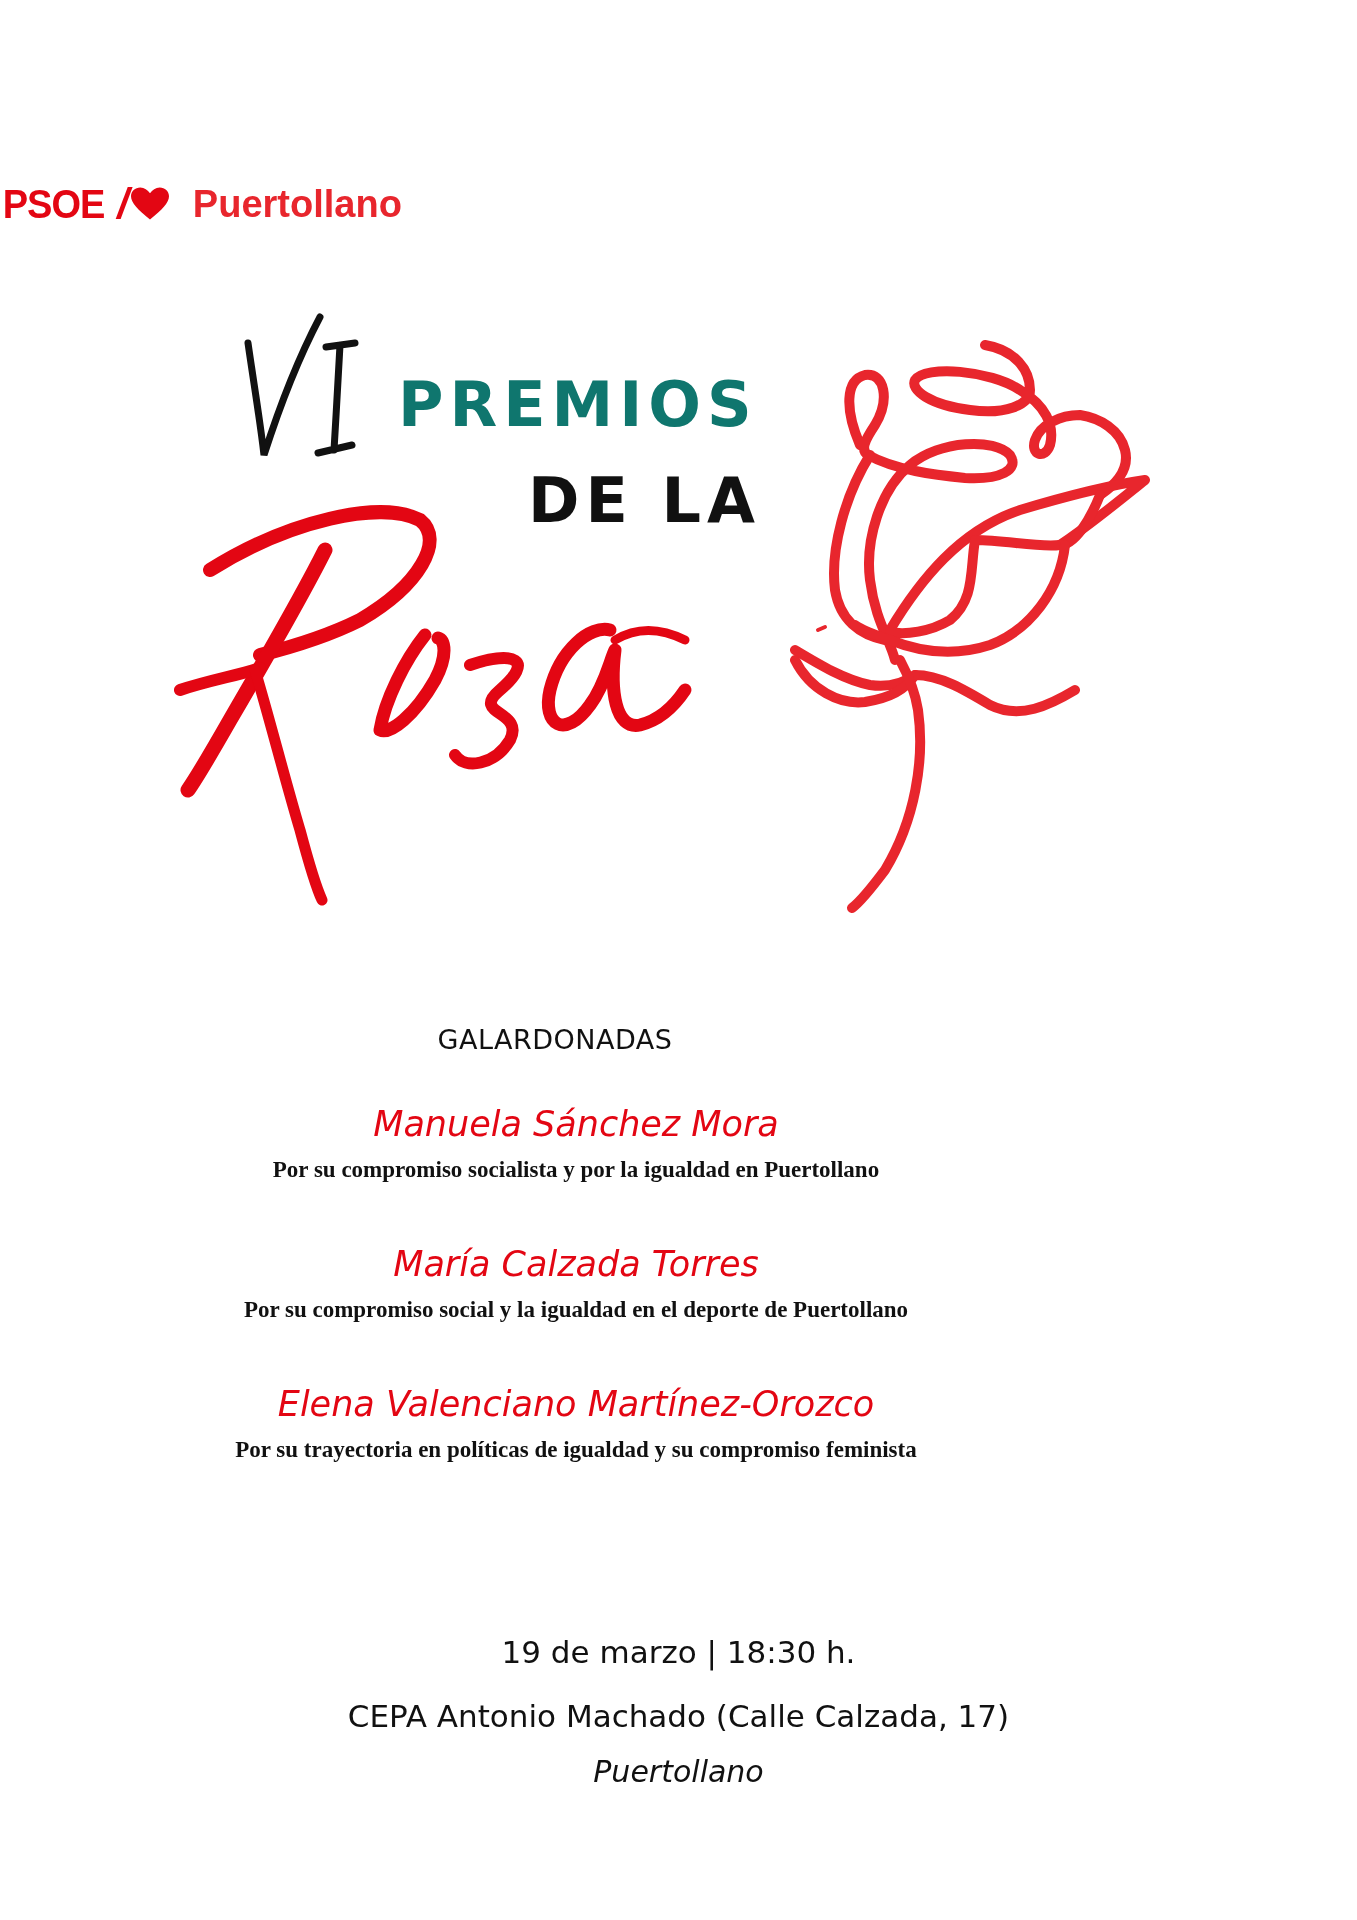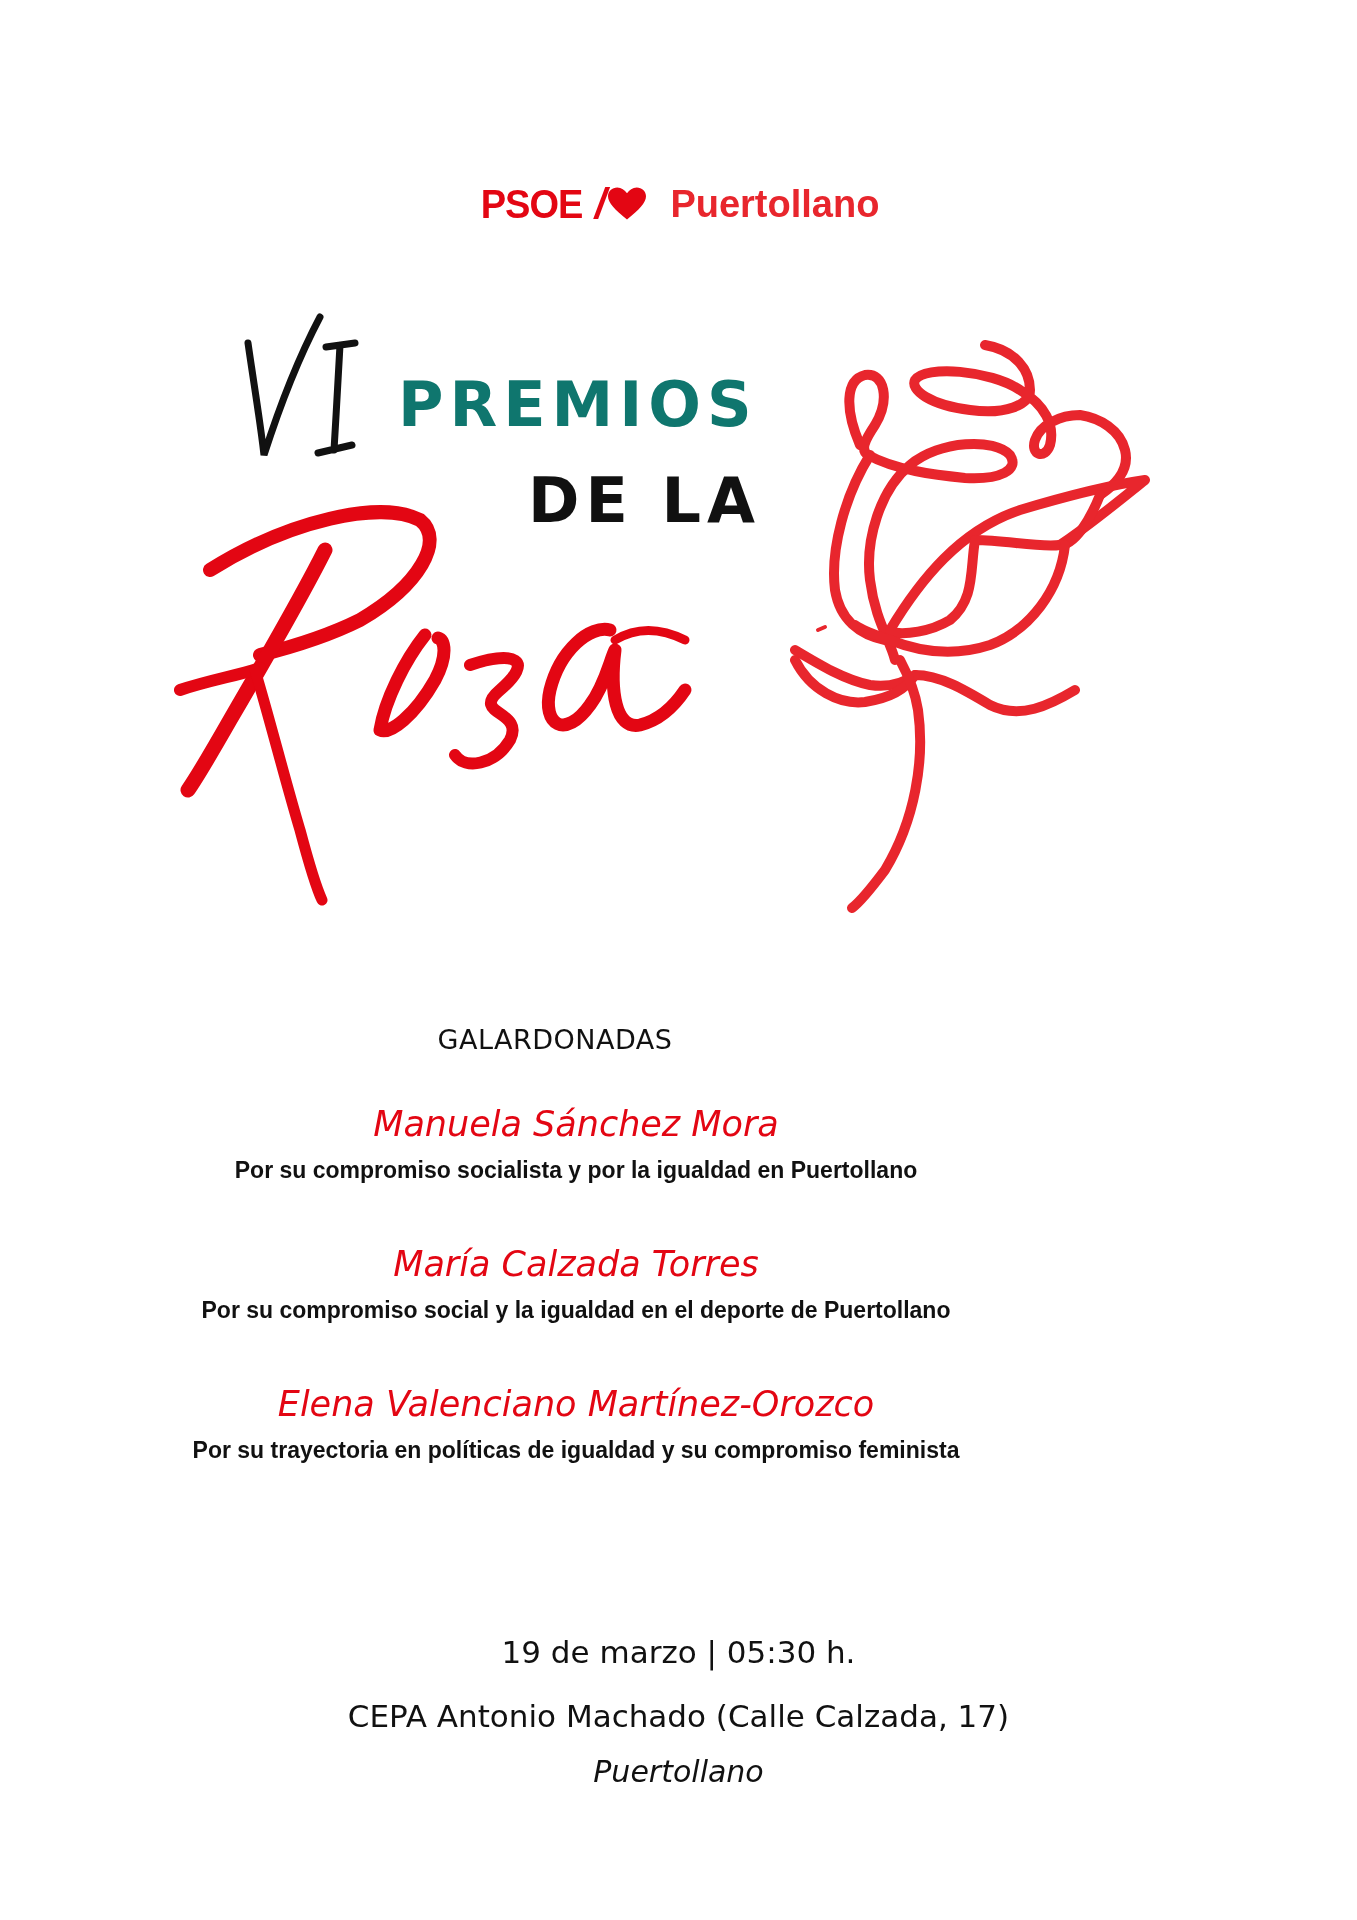--- a/index.html
+++ b/index.html
@@ -1,35 +1,35 @@
 <!DOCTYPE html>
 <html><head>
 <meta charset="utf-8">
 <style>
   html, body { margin: 0; padding: 0; background: #ffffff; }
   body { width: 1357px; height: 1920px; position: relative; overflow: hidden; font-family: "Liberation Sans", sans-serif; }
 
-  .header { position: absolute; top: 180px; left: 0; width: 1357px; text-align: center; }
+  .header { position: absolute; top: 180px; left: 0; width: 1357px; text-align: left; }
   .brand { display: inline-flex; align-items: center; gap: 0; color: #e30613; font-weight: bold; }
   .brand .psoe { font-family: "Liberation Sans", sans-serif; font-size: 40px; letter-spacing: -1px; font-weight: 900; transform: scaleX(0.95); }
   .brand .slash { font-size: 42px; font-weight: 900; margin: 0 2px 0 10px; font-style: italic; }
   .brand .heart { width: 38px; height: 34px; margin-right: 24px; }
   .brand .city { font-size: 38px; font-weight: bold; color: #e8262d; }
 
   .title-vi { position: absolute; left: 240px; top: 305px; width: 130px; height: 160px; }
   .title-premios { position: absolute; left: 398px; top: 374px; font-size: 62px; font-weight: bold; letter-spacing: 6px; color: #0f766e; font-family: "DejaVu Sans", sans-serif; line-height: 1; }
   .title-dela { position: absolute; left: 528px; top: 470px; font-size: 62px; font-weight: bold; letter-spacing: 6px; color: #111; font-family: "DejaVu Sans", sans-serif; line-height: 1; }
   .title-rosa { position: absolute; left: 170px; top: 490px; width: 600px; height: 420px; }
   .rose { position: absolute; left: 790px; top: 330px; width: 380px; height: 590px; }
 
   .awards { position: absolute; top: 1022px; left: 0; width: 1110px; text-align: center; }
   .awards-heading { font-family: "DejaVu Sans", sans-serif; font-size: 27px; color: #111; letter-spacing: 0.5px; margin: 0 0 42px 0; line-height: 36px; }
   .award { margin-bottom: 52px; padding-left: 42px; }
   .award-name { font-family: "DejaVu Sans", sans-serif; font-style: italic; font-size: 35px; color: #e30613; line-height: 48px; }
-  .award-desc { font-family: Liberation Sans, sans-serif; font-weight: bold; font-size: 23px; color: #111; line-height: 36px; margin-top: 4px; }
+  .award-desc { font-family: Liberation Serif, serif; font-weight: bold; font-size: 23px; color: #111; line-height: 36px; margin-top: 4px; }
 
   .event { position: absolute; top: 1630px; left: 0; width: 1357px; text-align: center; font-family: "DejaVu Sans", sans-serif; color: #111; }
   .event-date { font-size: 31px; line-height: 44px; }
   .event-venue { font-size: 31px; line-height: 44px; margin-top: 20px; }
   .event-city { font-size: 30px; font-style: italic; line-height: 44px; margin-top: 12px; }
 </style>
 </head>
 <body>
 
 <div class="header">
@@ -89,16 +89,16 @@
     <div class="award-name">María Calzada Torres</div>
     <div class="award-desc">Por su compromiso social y la igualdad en el deporte de Puertollano</div>
   </div>
   <div class="award">
     <div class="award-name">Elena Valenciano Martínez-Orozco</div>
     <div class="award-desc">Por su trayectoria en políticas de igualdad y su compromiso feminista</div>
   </div>
 </div>
 
 <div class="event">
-  <div class="event-date">19 de marzo | 05:30 h.</div>
+  <div class="event-date">19 de marzo | 18:30 h.</div>
   <div class="event-venue">CEPA Antonio Machado (Calle Calzada, 17)</div>
   <div class="event-city">Puertollano</div>
 </div>
 
 </body></html>

